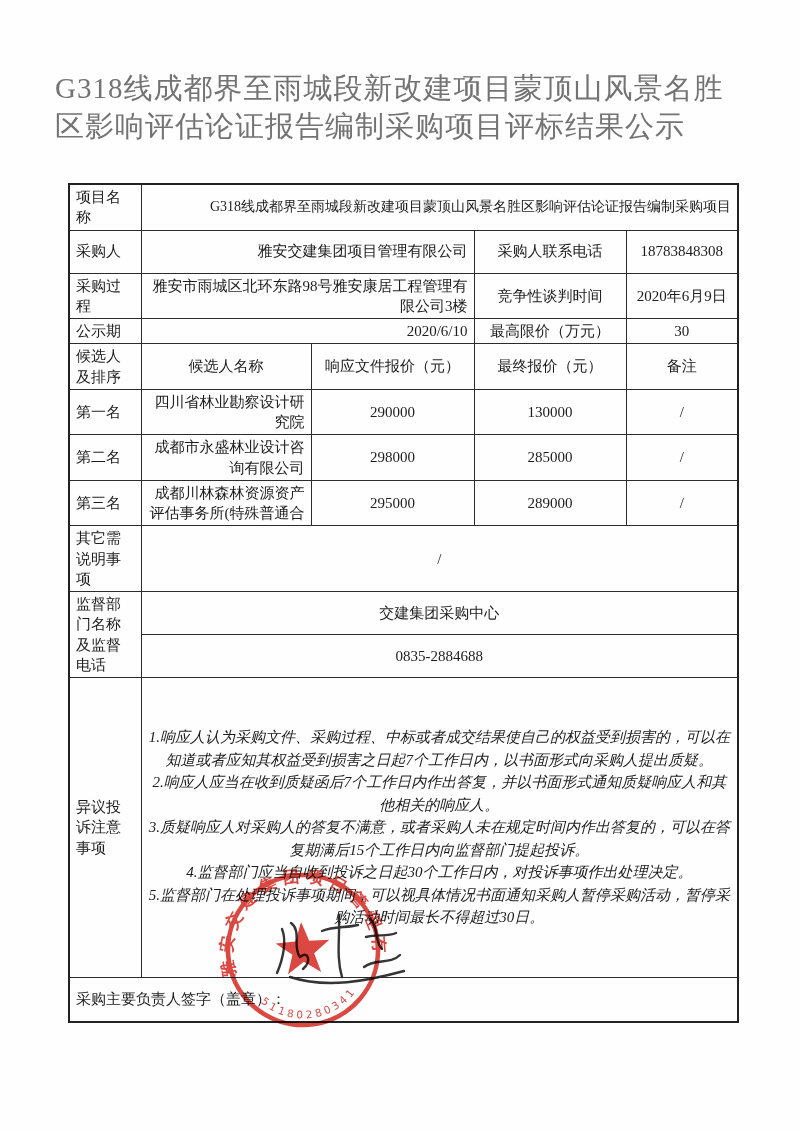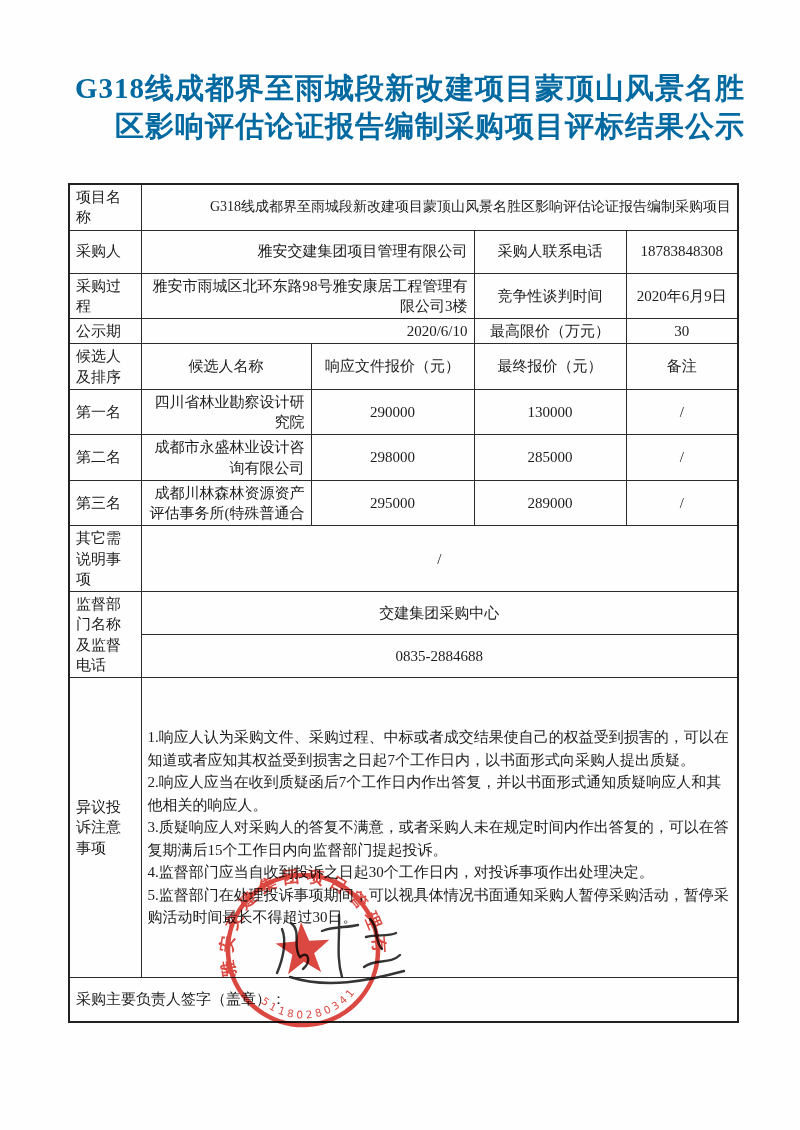--- a/index.html
+++ b/index.html
@@ -9,26 +9,26 @@
     font-family: "Liberation Serif", "DejaVu Serif", serif;
     color: #1b1b1b;
     position: relative;
     overflow: hidden;
   }
   .page { position: absolute; inset: 0; background: #fefefe; }
 
   .doc-title {
     position: absolute;
     left: 55px; right: 55px; top: 70px;
-    text-align: right;
+    text-align: left;
     font-size: 29px;
-    font-weight: bold;
+    font-weight: normal;
     line-height: 1.3;
     letter-spacing: 1px;
-    color: #0369a1;
+    color: #737373;
   }
 
   table.announcement {
     position: absolute;
     left: 68px; top: 183px;
     width: 669px;
     border-collapse: collapse;
     table-layout: fixed;
     font-size: 15px;
     color: #1c1c1c;
@@ -45,22 +45,23 @@
   td.lbl { text-align: left; padding-left: 5px; }
   td.lbl-center { padding-left: 3px; padding-right: 3px; }
   td.val-left { text-align: right; }
   td.center { text-align: center; margin-left: 17px; }
   td.small-val { font-size: 14px; letter-spacing: 0; white-space: nowrap; overflow: hidden; }
 
   .objection-cell { vertical-align: middle; }
   .objection-text p {
     font-size: 15px;
     line-height: 1.5;
-    text-align: left;
+    text-align: center;
     margin: 0;
+    font-style: italic;
   }
 
   .sig-cell { position: relative; font-size: 15px; padding-left: 8px; }
 
   .overlay { position: absolute; pointer-events: none; }
   .seal-wrap {
     left: 219px; top: 866px; width: 168px; height: 168px;
     opacity: 0.9;
     mix-blend-mode: multiply;
     transform: rotate(-4deg);

